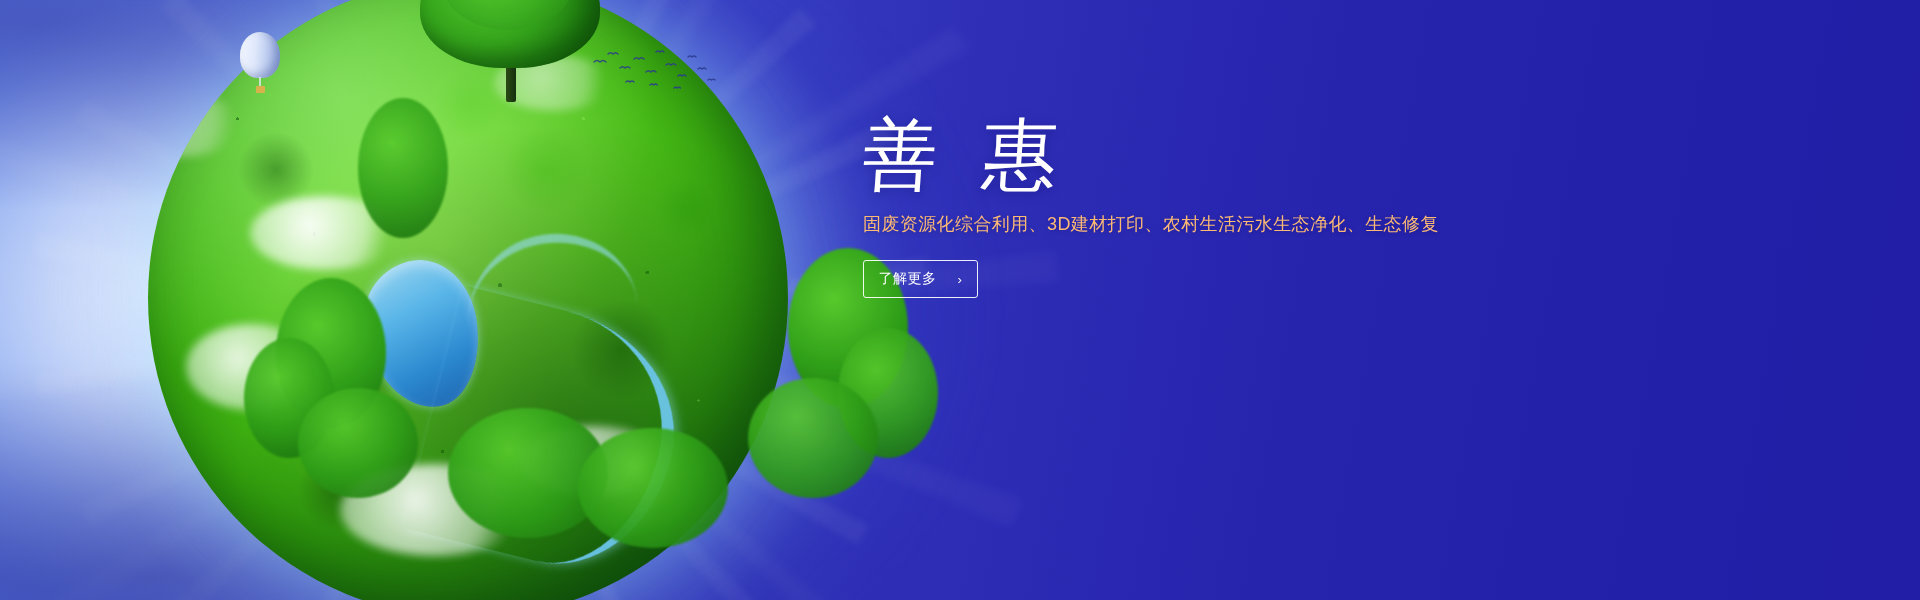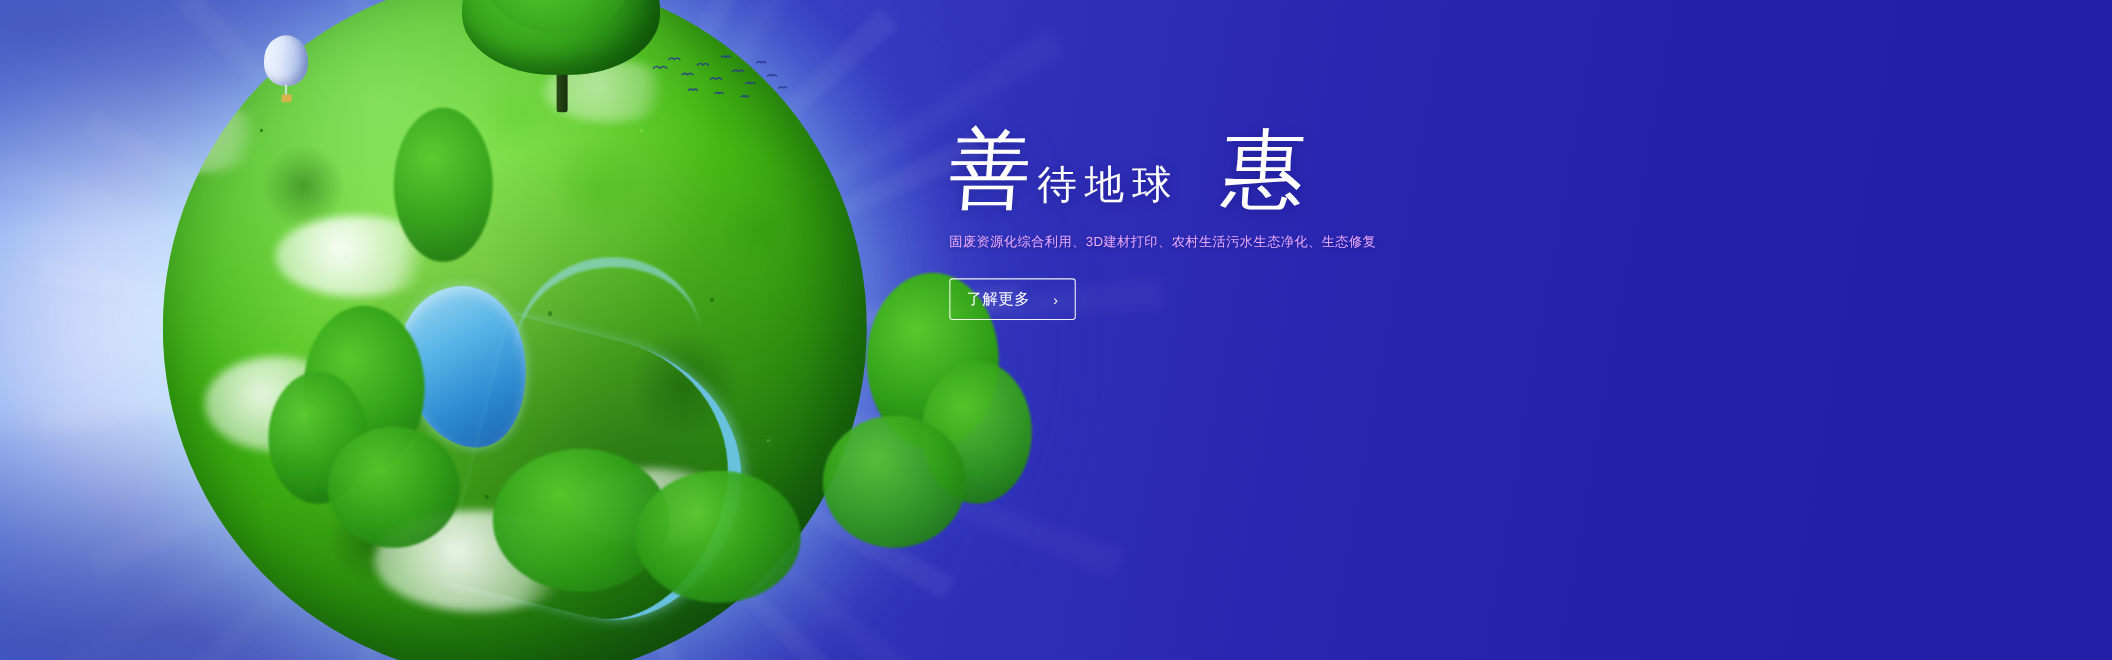--- a/index.html
+++ b/index.html
@@ -329,22 +329,22 @@
     margin-top: 26px;
     font-size: 24px;
     color: #ffffff;
     letter-spacing: 7px;
     font-family: "Liberation Sans", "DejaVu Sans", sans-serif;
     white-space: nowrap;
     text-shadow: 0 1px 6px rgba(10,10,90,0.30);
   }
   .description {
     margin-top: 20px;
-    font-size: 12px;
-    color: #f0abfc;
+    font-size: 18px;
+    color: #fdba74;
     letter-spacing: 0.4px;
     font-family: "Liberation Sans", "DejaVu Sans", sans-serif;
     white-space: nowrap;
     text-shadow: 0 1px 5px rgba(10,10,90,0.30);
   }
   .cta {
     margin-top: 24px;
     display: inline-flex;
     align-items: center;
     justify-content: center;
@@ -438,21 +438,20 @@
         <path d="M84 40 q1.6 -1.6 3.2 0 q1.6 -1.6 3.2 0"></path>
       </g>
     </svg>
   </div>
 
   <div class="content">
 
     <div class="headline">
       <span class="phrase">
         <span class="big-char">善</span>
-        <span class="rest-chars">待地球</span>
       </span>
       <span class="phrase">
         <span class="big-char">惠</span>
       </span>
     </div>
 
 
     <div class="description">固废资源化综合利用、3D建材打印、农村生活污水生态净化、生态修复</div>
 
     <button class="cta">

